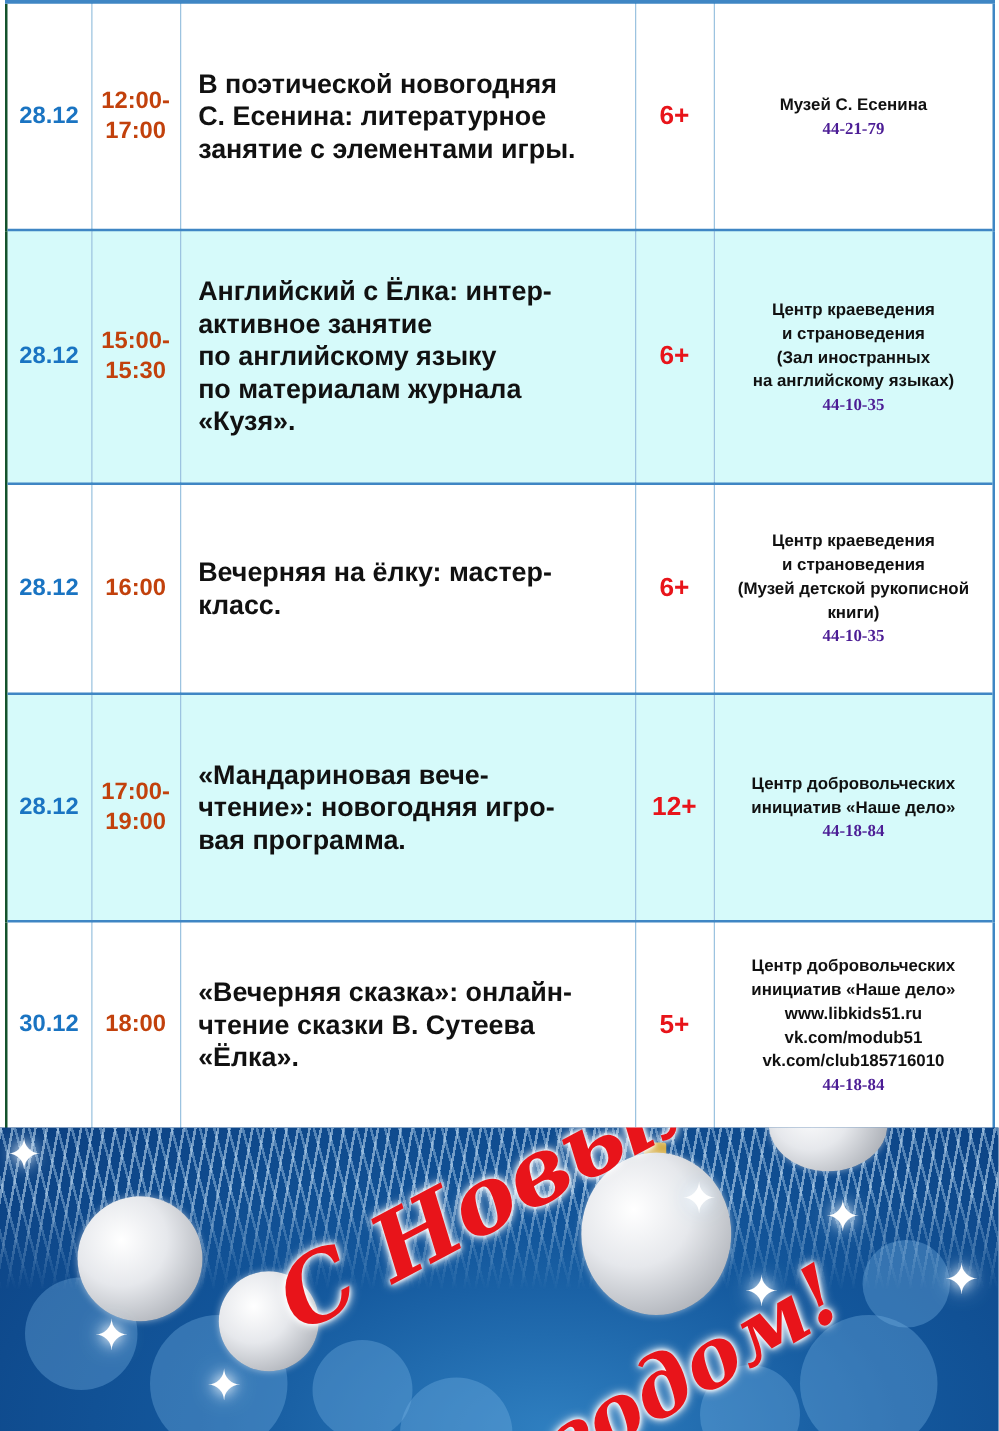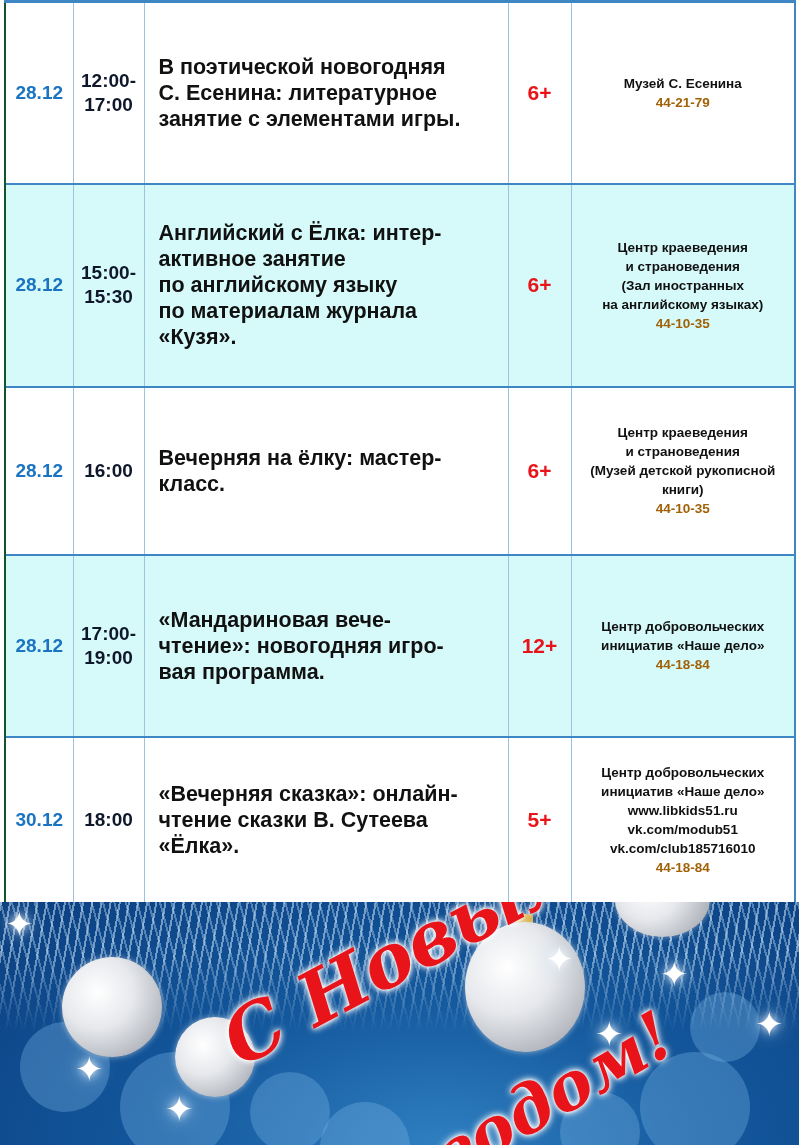--- a/index.html
+++ b/index.html
@@ -23,30 +23,30 @@
   .schedule tr.alt td { background: #d6fafa; }
   .schedule tr.plain td { background: #ffffff; }
 
   .col-date { width: 68px; }
   .col-time { width: 71px; }
   .col-title { width: 364px; }
   .col-age { width: 63px; }
   .col-place { width: 224px; }
 
   .date { color: #1a74c2; font-weight: bold; font-size: 19px; }
-  .time { color: #0f172a; font-weight: bold; font-size: 19px; line-height: 24px; }
+  .time { color: #c2410c; font-weight: bold; font-size: 19px; line-height: 24px; }
   .title {
     text-align: left !important; padding-left: 14px !important;
     font-weight: bold; font-size: 21.5px; line-height: 26px; color: #111;
   }
   .title span { display: block; white-space: nowrap; }
   .age { color: #e8141a; font-weight: bold; font-size: 21px; }
   .place { font-weight: bold; font-size: 13.5px; line-height: 19px; color: #111; }
   .place span { display: block; white-space: nowrap; }
-  .place .phone { color: #a16207; }
+  .place .phone { color: #4c1d95; font-family: Liberation Serif, serif; }
 
   .banner {
     position: absolute; left: 0; top: 902px; width: 799px; height: 243px;
     overflow: hidden;
     background: radial-gradient(ellipse at 55% 100%, #2f7fc0 0%, #13579c 45%, #0b3f80 100%);
   }
   .bokeh { position: absolute; border-radius: 50%; background: rgba(120,180,230,0.35); }
   .ornament {
     position: absolute; border-radius: 50%;
     background: radial-gradient(circle at 35% 35%, #ffffff 0%, #e6e8ec 40%, #a9adb4 85%, #8d9299 100%);

